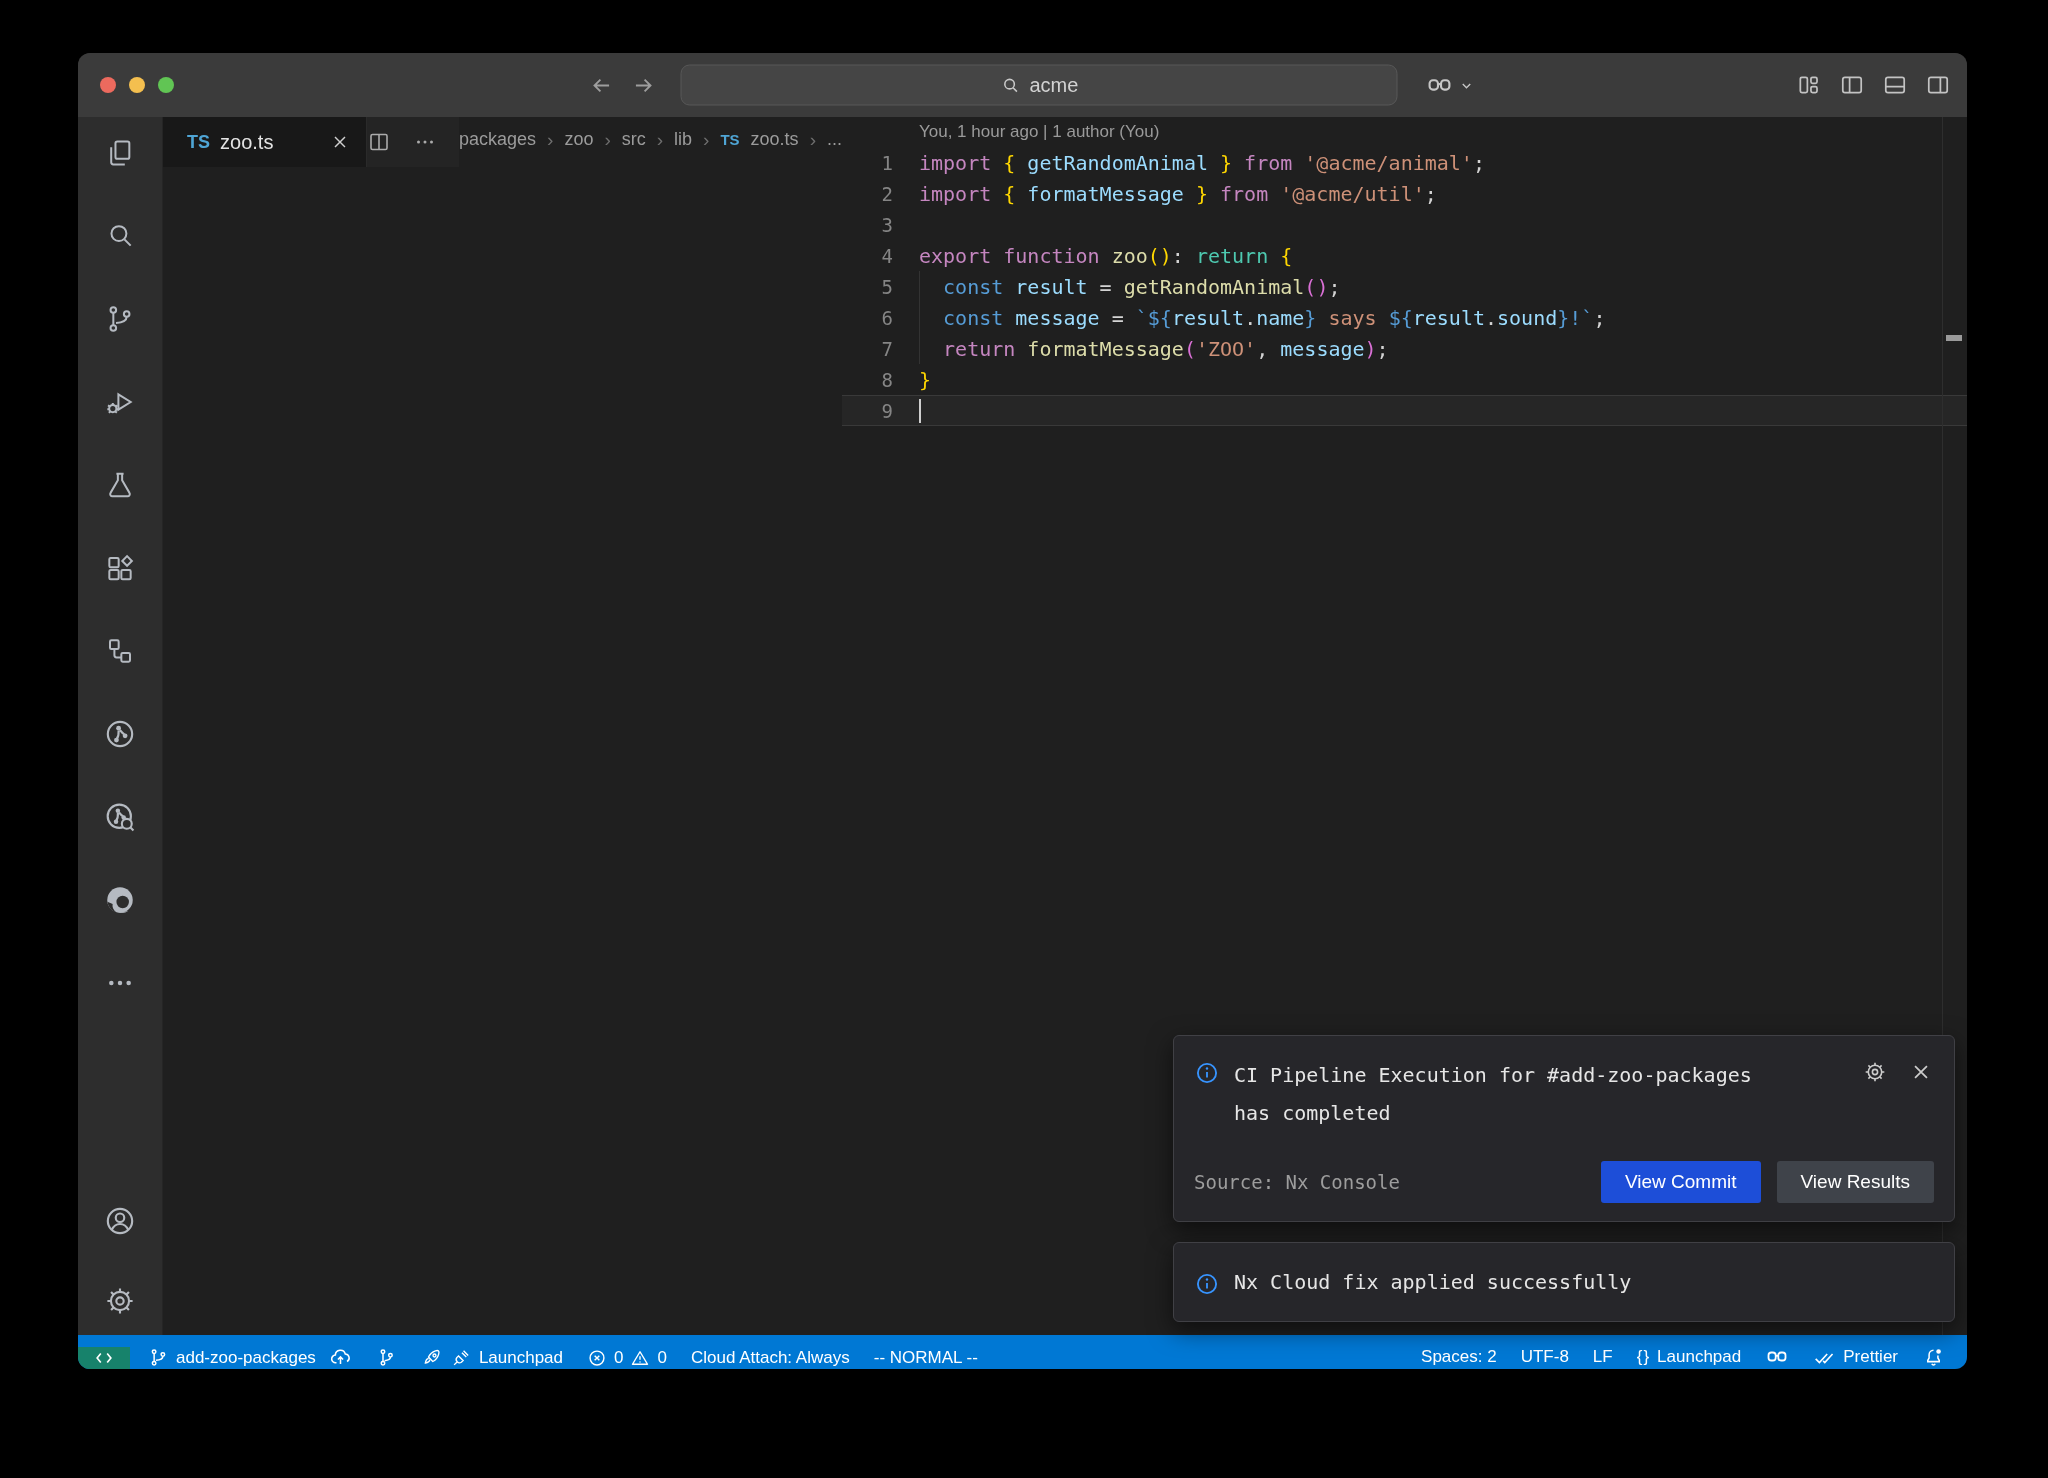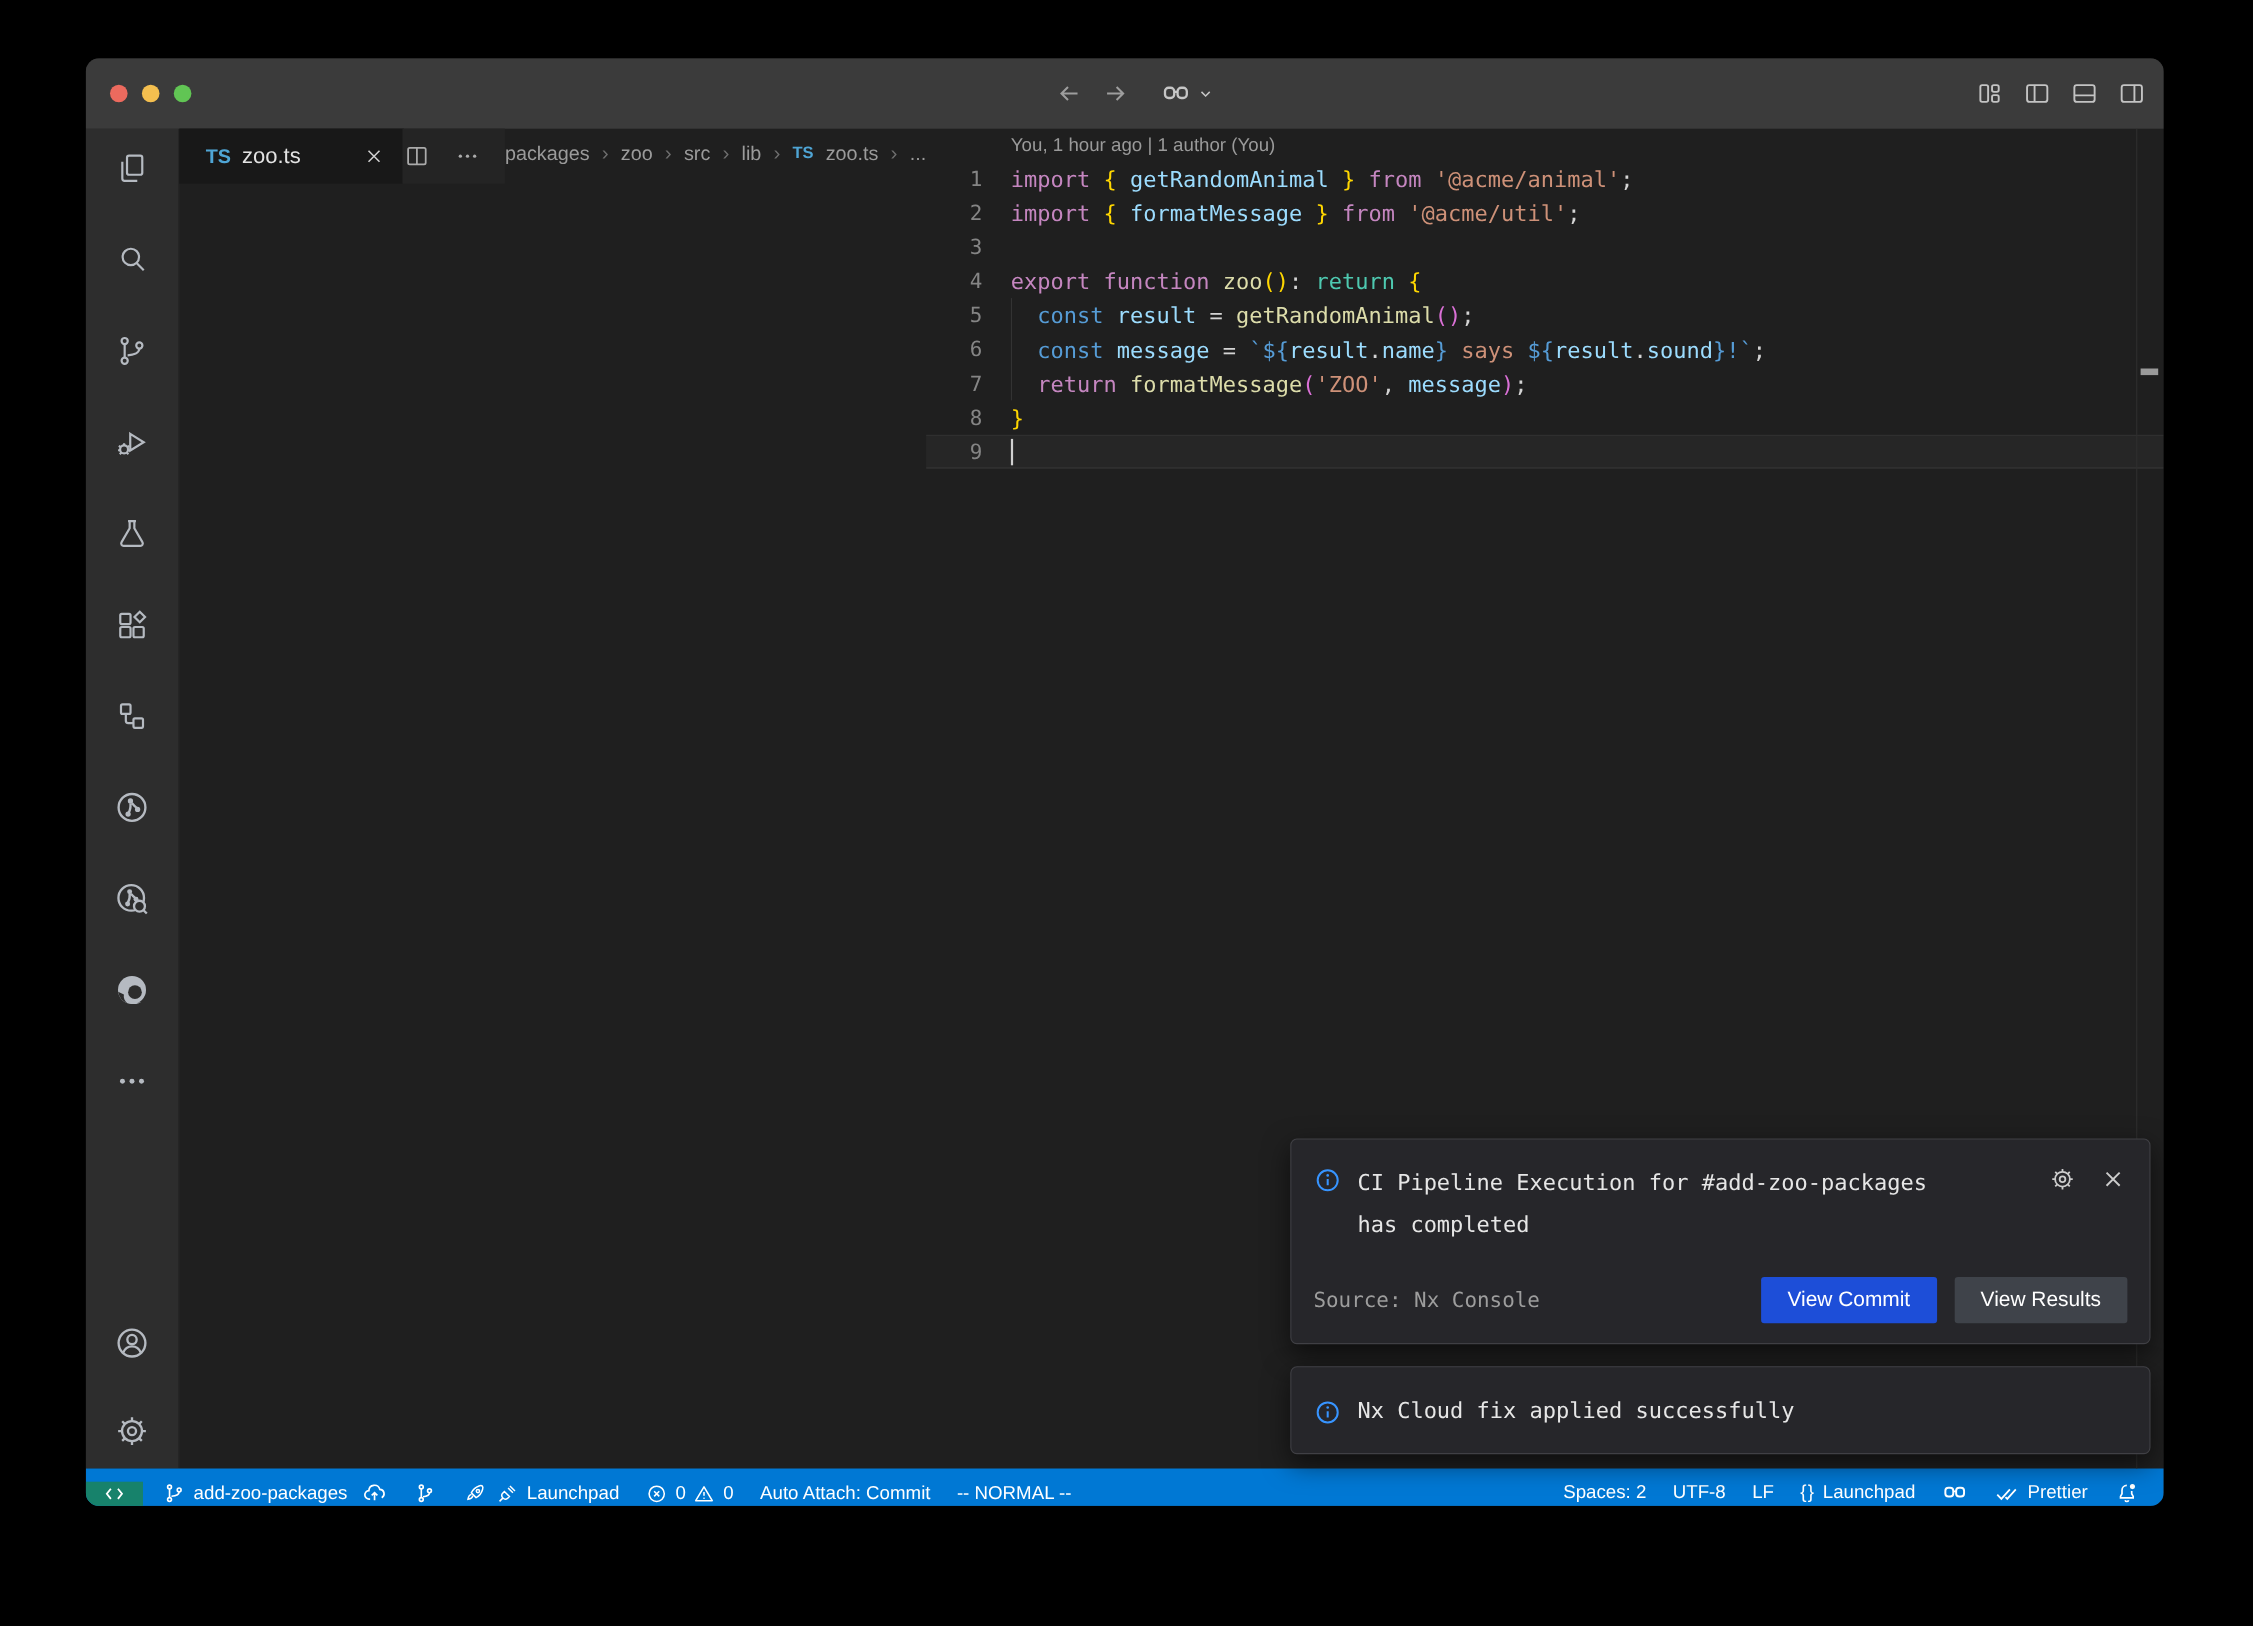--- a/index.html
+++ b/index.html
@@ -120,20 +120,29 @@
       <span class="nav-arrow">
         <svg width="26" height="26" viewBox="0 0 24 24" fill="none" stroke="currentColor" stroke-width="1.7">
             <path d="M19 12H5.5M11 6.5 5.5 12l5.5 5.5"></path>
           </svg>
       </span>
       <span class="nav-arrow">
         <svg width="26" height="26" viewBox="0 0 24 24" fill="none" stroke="currentColor" stroke-width="1.7">
             <path d="M5 12h13.5M13 6.5 18.5 12 13 17.5"></path>
           </svg>
       </span>
+      <div class="searchbox">
+        <span class="mag">
+          <svg width="22" height="22" viewBox="0 0 24 24" fill="none" stroke="currentColor" stroke-width="1.7">
+              <circle cx="11" cy="10.5" r="5.2"></circle>
+              <path d="M14.8 14.5 19 18.7"></path>
+            </svg>
+        </span>
+        <span>acme</span>
+      </div>
       <div class="copilot-group">
         <span>
           <svg width="28" height="28" viewBox="0 0 24 24" fill="none" stroke="currentColor" stroke-width="1.8">
               <rect x="3.5" y="7.5" width="7.2" height="8" rx="2.8"></rect>
               <rect x="13.3" y="7.5" width="7.2" height="8" rx="2.8"></rect>
               <path d="M10.7 10.8h2.6"></path>
             </svg>
         </span>
         <span>
           <svg width="18" height="18" viewBox="0 0 24 24" fill="none" stroke="currentColor" stroke-width="1.8">
@@ -471,21 +480,21 @@
         <span class="ic">
           <svg width="20" height="20" viewBox="0 0 24 24" fill="none" stroke="currentColor" stroke-width="1.7" stroke-linejoin="round">
               <path d="M12 4.5 21 19.5H3z"></path>
               <path d="M12 10v4.2"></path>
               <circle cx="12" cy="16.8" r=".9" fill="currentColor" stroke="none"></circle>
             </svg>
         </span>
         <span>0</span>
       </div>
       <div class="sb-item">
-        <span>Auto Attach: Commit</span>
+        <span>Cloud Attach: Always</span>
       </div>
       <div class="sb-item">
         <span>-- NORMAL --</span>
       </div>
     </div>
     <div class="sb-right">
       <div class="sb-item">
           <span>Spaces: 2</span>
         </div>
       <div class="sb-item">

